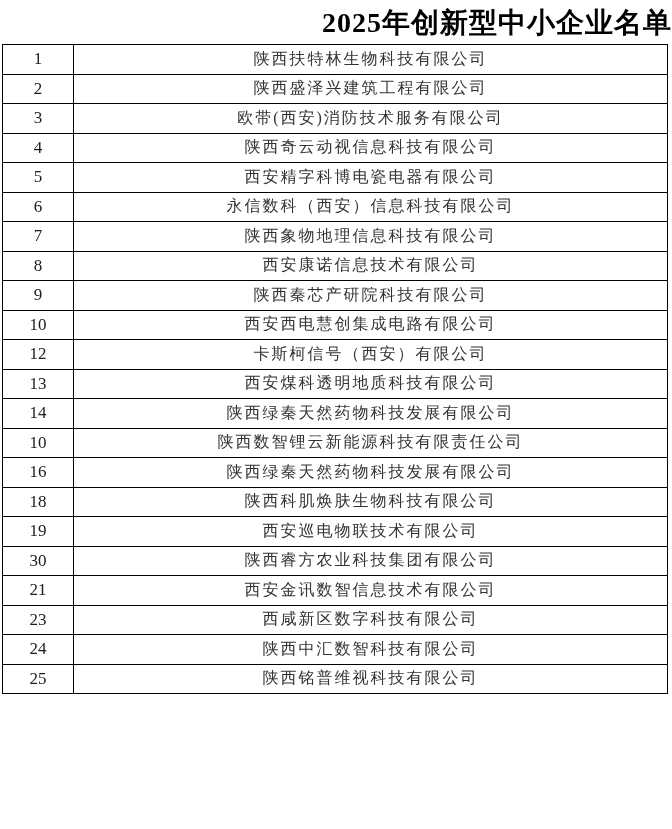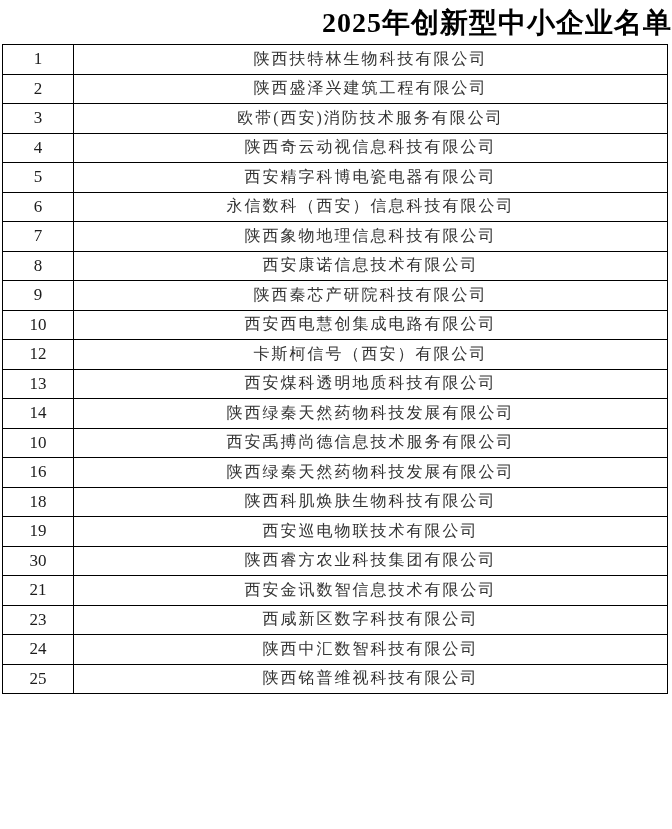--- a/index.html
+++ b/index.html
@@ -117,21 +117,21 @@
         <tr>
           <td class="num-cell">13</td>
           <td class="company-cell">西安煤科透明地质科技有限公司</td>
         </tr>
         <tr>
           <td class="num-cell">14</td>
           <td class="company-cell">陕西绿秦天然药物科技发展有限公司</td>
         </tr>
         <tr>
           <td class="num-cell">10</td>
-          <td class="company-cell">西安禹搏尚德信息技术服务有限公司</td>
+          <td class="company-cell">陕西数智锂云新能源科技有限责任公司</td>
         </tr>
         <tr>
           <td class="num-cell">16</td>
           <td class="company-cell">陕西绿秦天然药物科技发展有限公司</td>
         </tr>
         <tr>
           <td class="num-cell">18</td>
           <td class="company-cell">陕西科肌焕肤生物科技有限公司</td>
         </tr>
         <tr>

